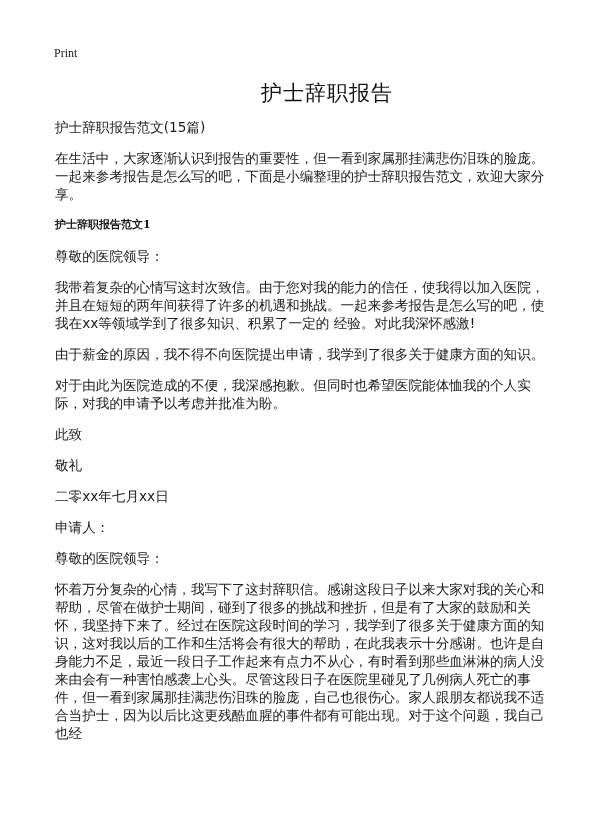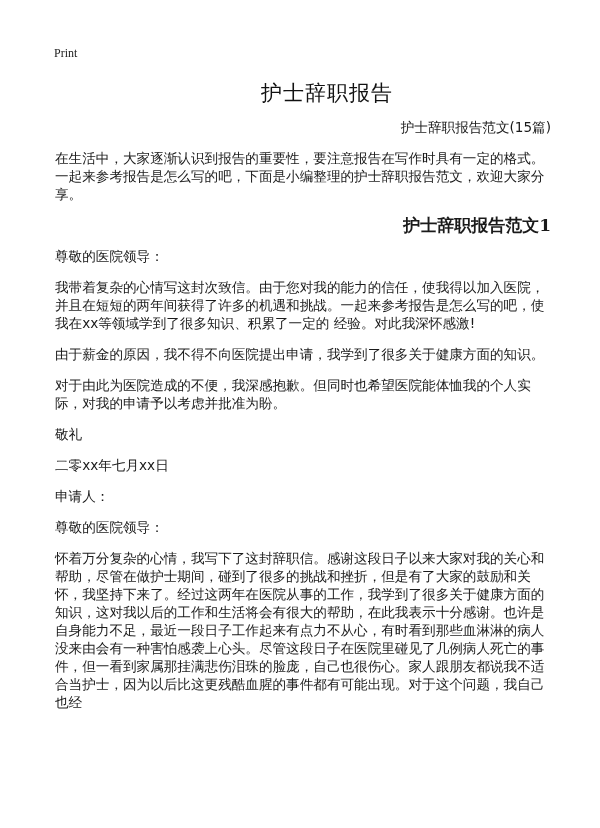--- a/index.html
+++ b/index.html
@@ -16,40 +16,41 @@
     .doc-title {
       position: absolute; left: 0; width: 600px; top: 79px;
       text-align: center; font-size: 21px; letter-spacing: 1px; color: #111;
       margin: 0; font-weight: normal; padding-left: 27px;
     }
     .content {
       position: absolute; left: 55px; top: 118px; width: 496px;
       font-size: 13.6px; line-height: 18px;
     }
     .content p { margin: 0 0 13px 0; word-break: break-all; }
-    .subtitle { font-size: 13.6px; margin-bottom: 13px !important; text-align: right; }
+    .subtitle { font-size: 13.6px; margin-bottom: 13px !important; }
     .section-heading {
       font-family: "DejaVu Serif", "Liberation Serif", serif;
-      font-weight: bold; font-size: 17px; text-align: right;
+      font-weight: bold; font-size: 11px;
     }
   </style>
 </head>
 <body>
 
 <div class="print-label">Print</div>
 <h1 class="doc-title">护士辞职报告</h1>
 
 <div class="content">
   <p class="subtitle">护士辞职报告范文(15篇)</p>
-  <p>在生活中，大家逐渐认识到报告的重要性，要注意报告在写作时具有一定的格式。一起来参考报告是怎么写的吧，下面是小编整理的护士辞职报告范文，欢迎大家分享。</p>
+  <p>在生活中，大家逐渐认识到报告的重要性，但一看到家属那挂满悲伤泪珠的脸庞。一起来参考报告是怎么写的吧，下面是小编整理的护士辞职报告范文，欢迎大家分享。</p>
 
   <p class="section-heading">护士辞职报告范文1</p>
   <p>尊敬的医院领导：</p>
   <p>我带着复杂的心情写这封次致信。由于您对我的能力的信任，使我得以加入医院，并且在短短的两年间获得了许多的机遇和挑战。一起来参考报告是怎么写的吧，使我在xx等领域学到了很多知识、积累了一定的 经验。对此我深怀感激!</p>
   <p>由于薪金的原因，我不得不向医院提出申请，我学到了很多关于健康方面的知识。</p>
   <p>对于由此为医院造成的不便，我深感抱歉。但同时也希望医院能体恤我的个人实际，对我的申请予以考虑并批准为盼。</p>
+  <p>此致</p>
   <p>敬礼</p>
   <p>二零xx年七月xx日</p>
   <p>申请人：</p>
 
   <p>尊敬的医院领导：</p>
-  <p>怀着万分复杂的心情，我写下了这封辞职信。感谢这段日子以来大家对我的关心和帮助，尽管在做护士期间，碰到了很多的挑战和挫折，但是有了大家的鼓励和关怀，我坚持下来了。经过这两年在医院从事的工作，我学到了很多关于健康方面的知识，这对我以后的工作和生活将会有很大的帮助，在此我表示十分感谢。也许是自身能力不足，最近一段日子工作起来有点力不从心，有时看到那些血淋淋的病人没来由会有一种害怕感袭上心头。尽管这段日子在医院里碰见了几例病人死亡的事件，但一看到家属那挂满悲伤泪珠的脸庞，自己也很伤心。家人跟朋友都说我不适合当护士，因为以后比这更残酷血腥的事件都有可能出现。对于这个问题，我自己也经</p>
+  <p>怀着万分复杂的心情，我写下了这封辞职信。感谢这段日子以来大家对我的关心和帮助，尽管在做护士期间，碰到了很多的挑战和挫折，但是有了大家的鼓励和关怀，我坚持下来了。经过在医院这段时间的学习，我学到了很多关于健康方面的知识，这对我以后的工作和生活将会有很大的帮助，在此我表示十分感谢。也许是自身能力不足，最近一段日子工作起来有点力不从心，有时看到那些血淋淋的病人没来由会有一种害怕感袭上心头。尽管这段日子在医院里碰见了几例病人死亡的事件，但一看到家属那挂满悲伤泪珠的脸庞，自己也很伤心。家人跟朋友都说我不适合当护士，因为以后比这更残酷血腥的事件都有可能出现。对于这个问题，我自己也经</p>
 </div>
 
 </body></html>

